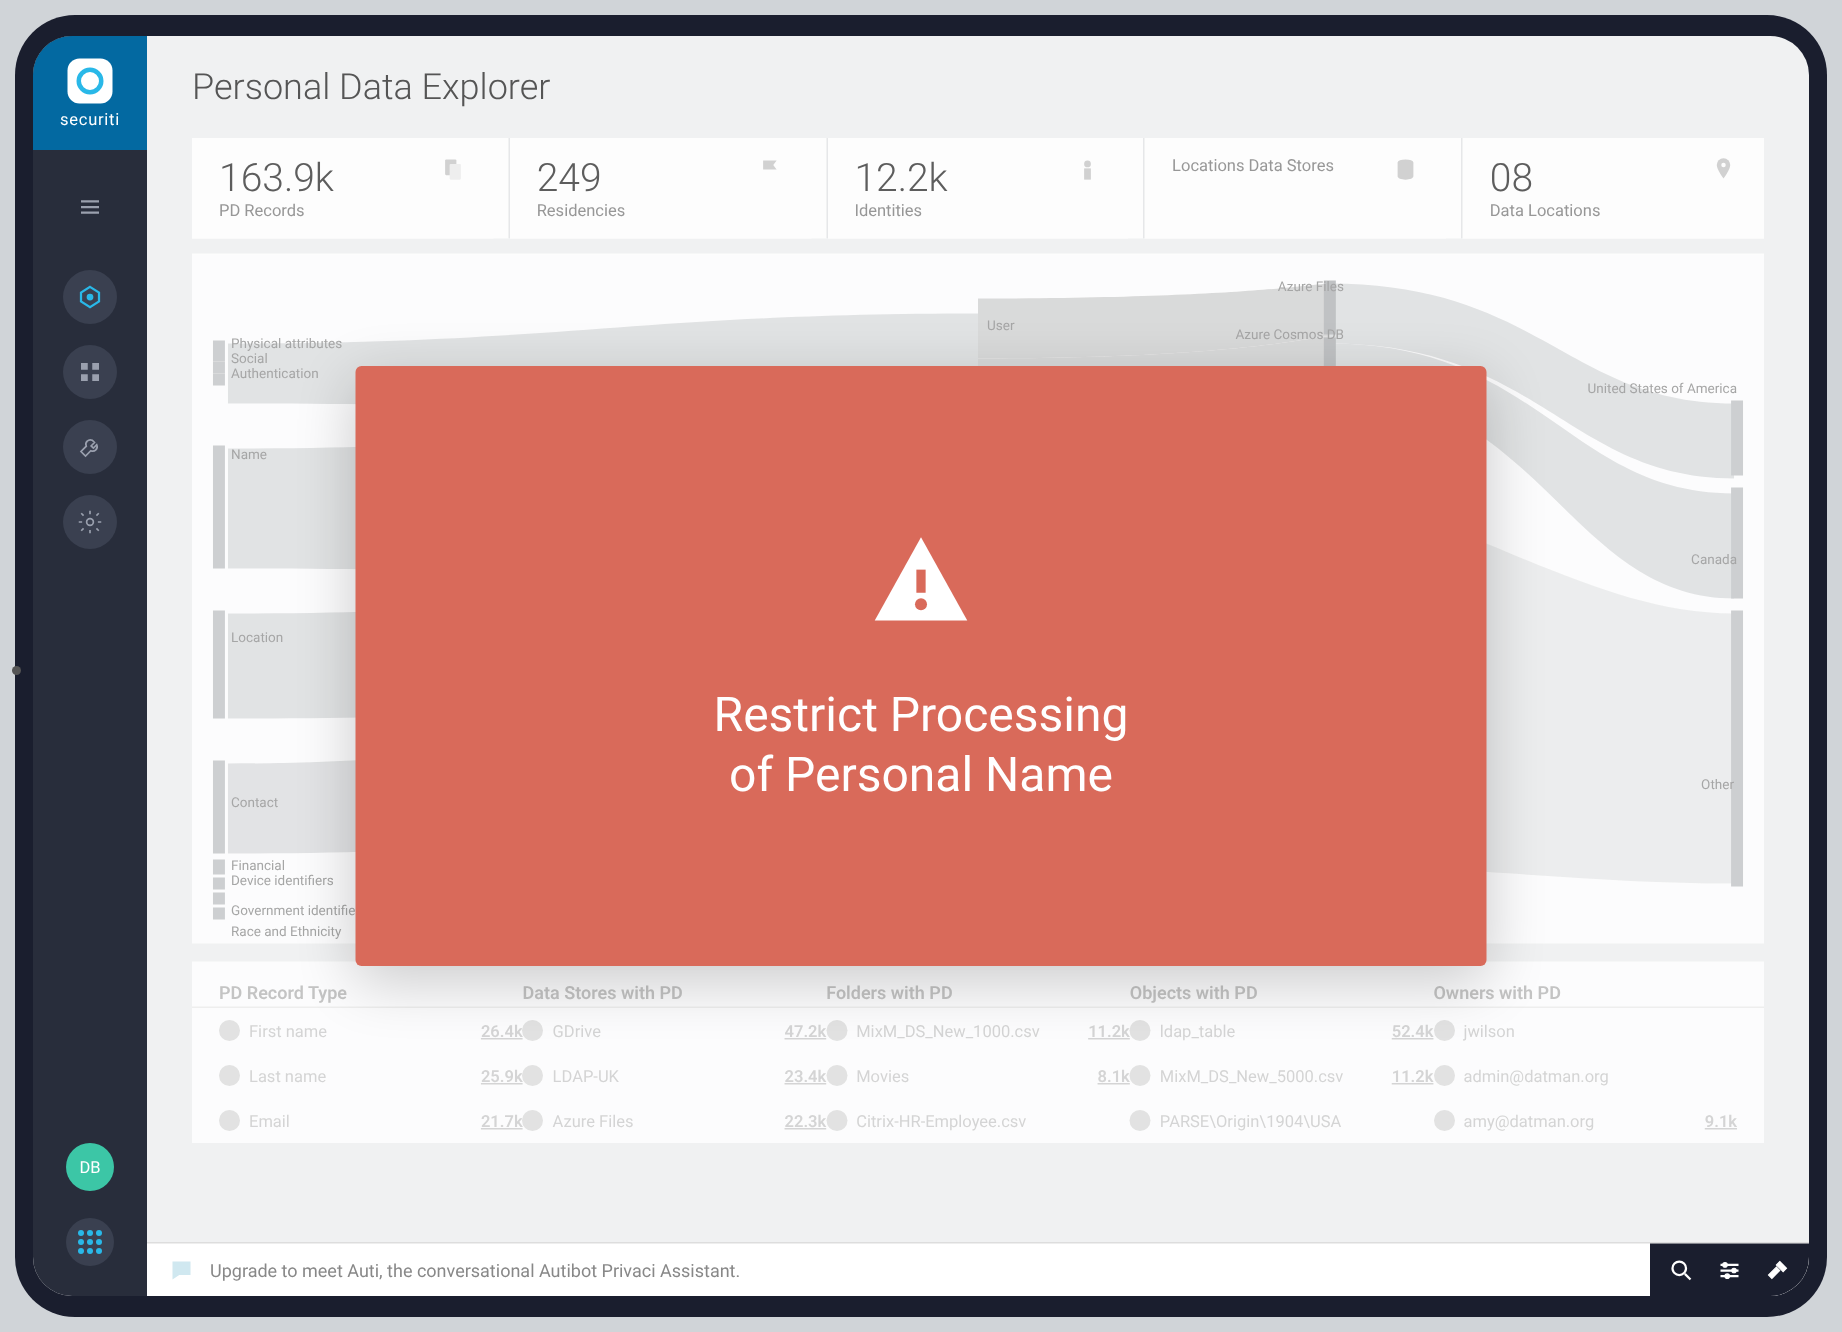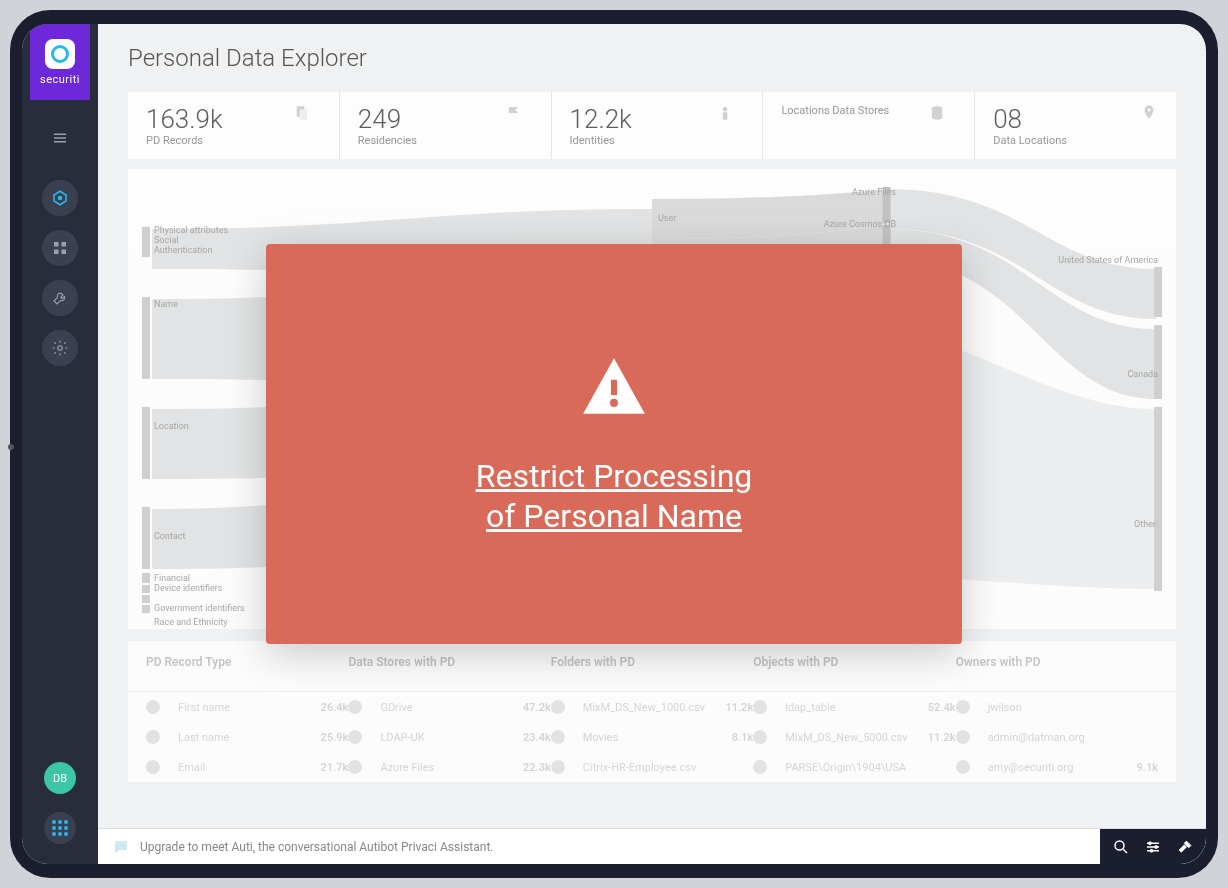--- a/index.html
+++ b/index.html
@@ -17,21 +17,21 @@
   display: flex; flex-direction: column; position: relative;
 }
 
 .app-body { display: flex; flex: 1; overflow: hidden; }
 
 .sidebar {
   width: 76px; background: #282d3b; display: flex; flex-direction: column; align-items: center;
   flex-shrink: 0;
 }
 .logo-block {
-  width: 60px; height: 76px; background: #6d28d9; display: flex; flex-direction: column;
+  width: 76px; height: 76px; background: #0369a1; display: flex; flex-direction: column;
   align-items: center; justify-content: center;
 }
 .logo-icon { width: 30px; height: 30px; background: #fff; border-radius: 8px; position: relative; }
 .logo-icon::after { content: ""; position: absolute; inset: 6px; border: 3px solid #29b8e8; border-radius: 50%; }
 .logo-text { color: #fff; font-size: 11px; margin-top: 4px; letter-spacing: 0.5px; }
 
 .side-btn {
   width: 36px; height: 36px; border-radius: 50%; background: #3a4050; margin-top: 14px;
   display: flex; align-items: center; justify-content: center; cursor: pointer;
 }
@@ -69,52 +69,51 @@
 }
 .sankey-label {
   position: absolute; font-size: 9px; color: #999;
 }
 .sankey-svg { position:absolute; inset:0; width:100%; height:100%; }
 
 .table-area {
   background: #fff; margin-top: 12px; padding: 14px 0 0;
 }
 .table-hdr {
-  display: flex; padding: 0 18px 22px; border-bottom: 1px solid #eee;
+  display: flex; padding: 0 18px 2px; border-bottom: 1px solid #eee;
 }
 .table-hdr div { flex:1; font-size:12px; font-weight:600; color:#bdbdbd; }
 .table-row {
   display: flex; padding: 8px 18px; align-items:center;
 }
-.table-row > div { flex:1; display:flex; align-items:center; gap:18px; font-size:11px; color:#d0d0d0; }
-.table-row .count { margin-left:auto; font-weight:600; }
+.table-row > div { flex:1; display:flex; align-items:center; gap:6px; font-size:11px; color:#d0d0d0; }
+.table-row .count { margin-left:auto; font-weight:600;text-decoration:underline; }
 .cell-icon { width:14px; height:14px; border-radius:50%; background:#e0e0e0; flex-shrink:0; }
 
 .footer-bar {
   height: 36px; background: #fff; border-top: 1px solid #ddd; display: flex; align-items: center;
   padding: 0 14px; gap: 10px;
 }
 .chat-icon { width:18px; height:18px; }
 .footer-text { font-size: 12px; color: #888; flex: 1; }
 .footer-actions {
   background: #1a1e2e; height: 36px; display: flex; align-items: center; padding: 0 12px; gap: 14px;
   margin-right: -14px;
 }
 .footer-actions svg { width:18px; height:18px; stroke:#fff; fill:none; }
 
 .modal-overlay {
   position: absolute; inset: 0; display: flex; align-items: center; justify-content: center;
   pointer-events: none;
 }
 .modal {
-  width: 696px; height: 400px; background: #d96a5a; border-radius: 4px;
+  width: 754px; height: 400px; background: #d96a5a; border-radius: 4px;
   display: flex; flex-direction: column; align-items: center; justify-content: center;
   color: #fff; pointer-events: auto;
   box-shadow: 0 10px 40px rgba(0,0,0,0.2);
-  text-decoration: underline;
 }
 .modal svg { width: 74px; height: 74px; margin-bottom: 30px; }
 .modal-text { font-size: 32px; font-weight: 400; text-align: center; line-height: 1.25; }
 
 .home-dot { position:absolute; left:-2px; top:50%; width:6px; height:6px; background:#555; border-radius:50%; }
 </style>
 </head>
 <body>
 
 <div class="tablet-frame">
@@ -347,21 +346,21 @@
                     <span>Citrix-HR-Employee.csv</span>
                     <span class="count"></span>
                   </div>
                 <div>
                     <span class="cell-icon"></span>
                     <span>PARSE\Origin\1904\USA</span>
                     <span class="count"></span>
                   </div>
                 <div>
                     <span class="cell-icon"></span>
-                    <span>amy@securiti.org</span>
+                    <span>amy@datman.org</span>
                     <span class="count">9.1k</span>
                   </div>
               </div>
             </div>
 
           </div>
 
           <div class="footer-bar">
             <svg class="chat-icon" viewBox="0 0 24 24">
                 <path d="M4 4h16v12H10l-6 4V4z" fill="#d0e8f0"></path>

